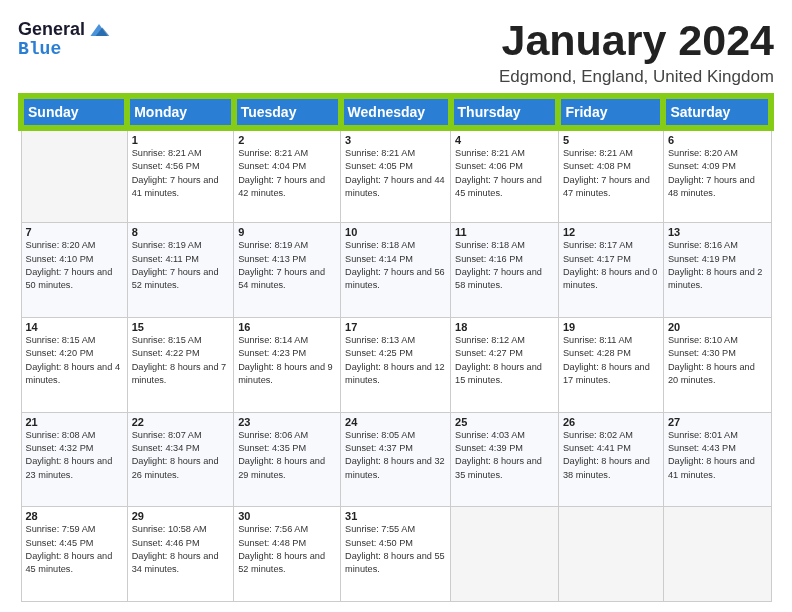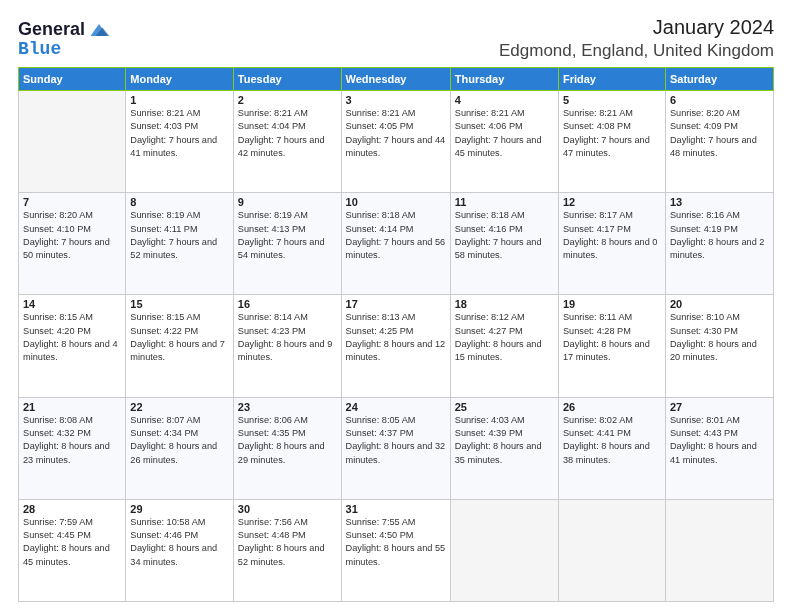--- a/index.html
+++ b/index.html
@@ -39,42 +39,42 @@
     }
     .logo-icon {
       width: 24px;
       height: 20px;
       margin-left: 2px;
     }
     .title-block {
       text-align: right;
     }
     .calendar-title {
-      font-size: 20px;
-      font-weight: normal;
+      font-size: 43px;
+      font-weight: bold;
       color: #222;
     }
     .calendar-subtitle {
       font-size: 17px;
       color: #444;
       margin-top: 2px;
     }
     table {
       width: 100%;
       border-collapse: collapse;
       flex: 1;
     }
     thead tr th {
       background: #2a7fd4;
       color: #fff;
-      font-size: 11px;
+      font-size: 14px;
       font-weight: bold;
       padding: 5px 4px;
       text-align: left;
-      border: 1px solid #84cc16;
+      border: 6px solid #84cc16;
     }
     tbody tr td {
       border: 1px solid #ccc;
       vertical-align: top;
       padding: 3px 4px;
       width: 113px;
       height: 86px;
       font-size: 9.5px;
       color: #333;
       background: #fff;
@@ -132,21 +132,21 @@
           <th>Thursday</th>
           <th>Friday</th>
           <th>Saturday</th>
         </tr>
     </thead>
     <tbody id="calendar-body">
     <tr>
           <td class="cell-empty"></td>
           <td><span class="day-num">1</span>
 <span class="sun-line">Sunrise: 8:21 AM</span><br>
-<span class="sun-line">Sunset: 4:03 PM</span><br>
+<span class="sun-line">Sunset: 4:56 PM</span><br>
 <span class="sun-line">Daylight: 7 hours and 41 minutes.</span></td>
           <td><span class="day-num">2</span>
 <span class="sun-line">Sunrise: 8:21 AM</span><br>
 <span class="sun-line">Sunset: 4:04 PM</span><br>
 <span class="sun-line">Daylight: 7 hours and 42 minutes.</span></td>
           <td><span class="day-num">3</span>
 <span class="sun-line">Sunrise: 8:21 AM</span><br>
 <span class="sun-line">Sunset: 4:05 PM</span><br>
 <span class="sun-line">Daylight: 7 hours and 44 minutes.</span></td>
           <td><span class="day-num">4</span>

